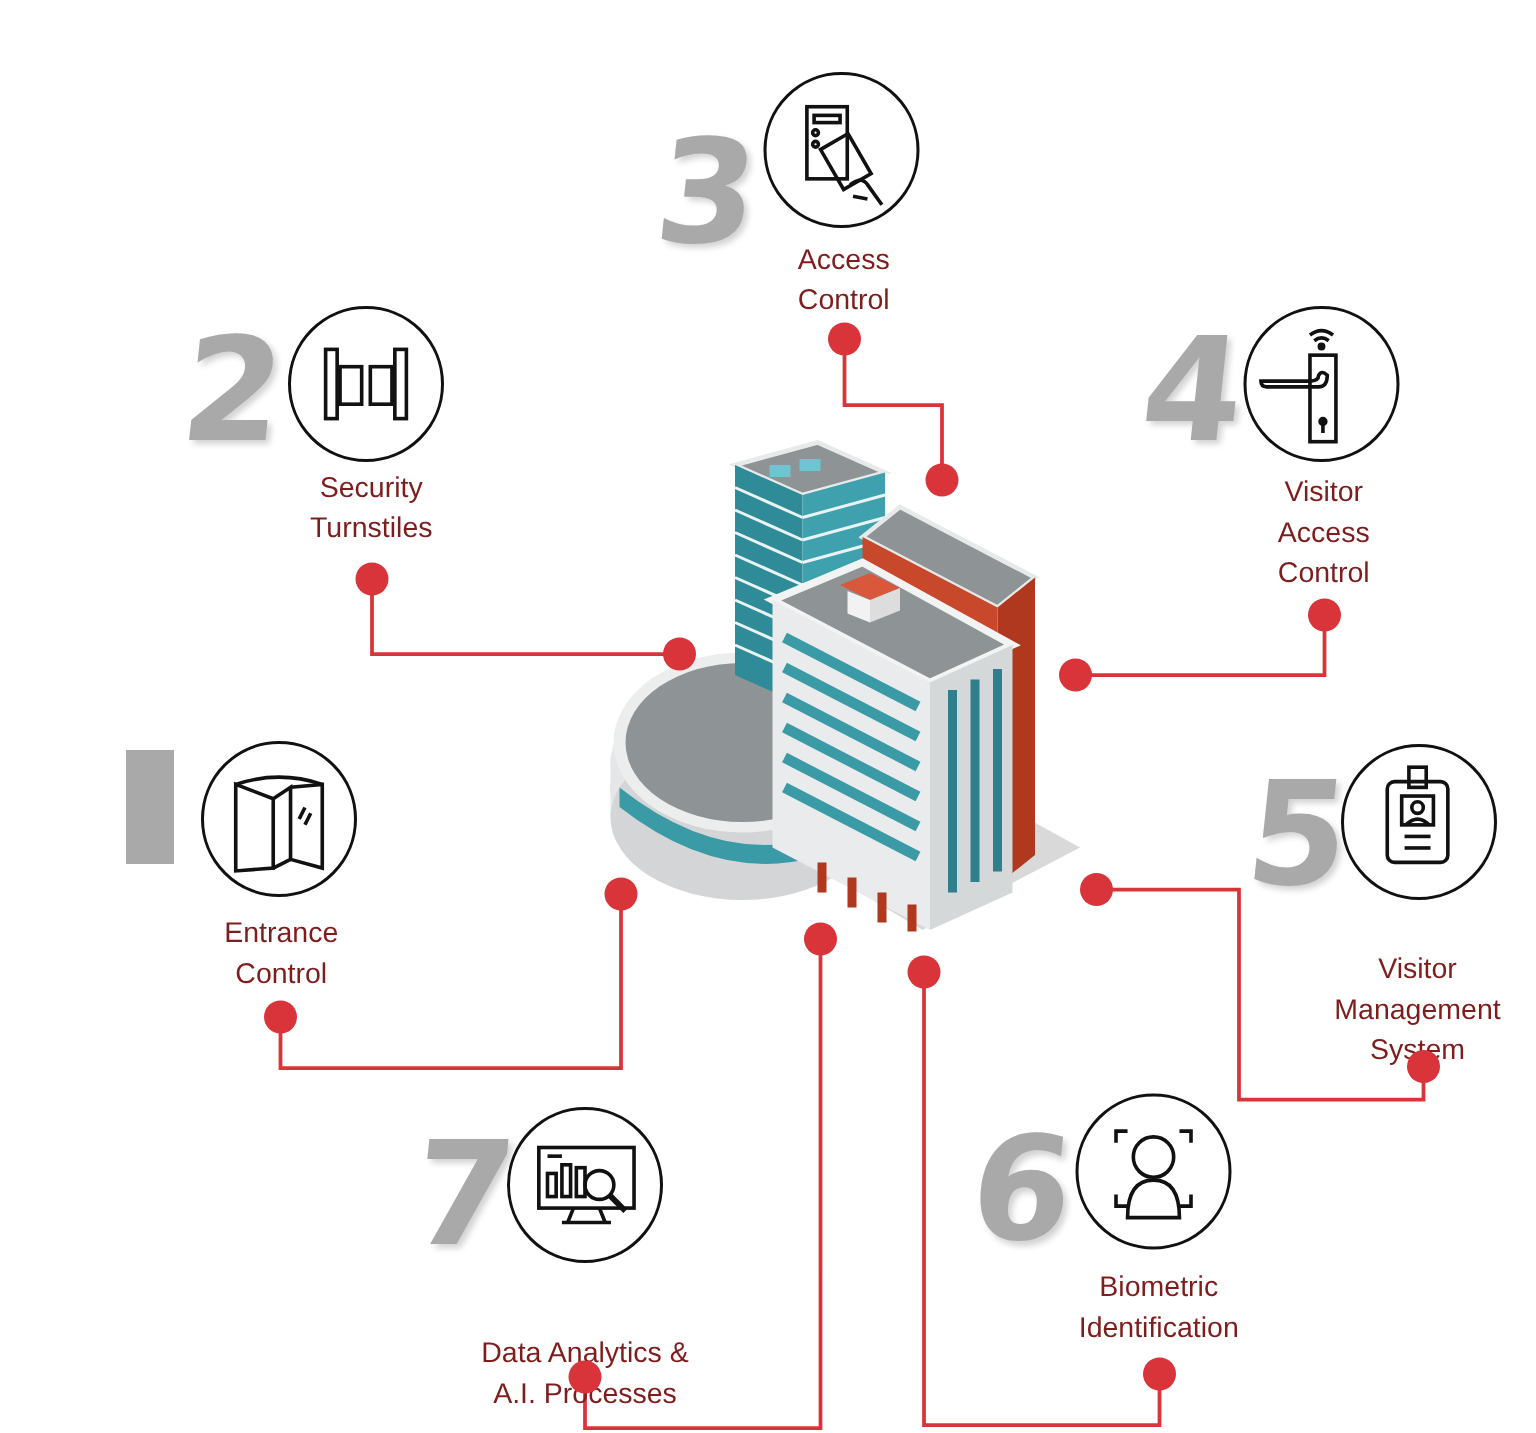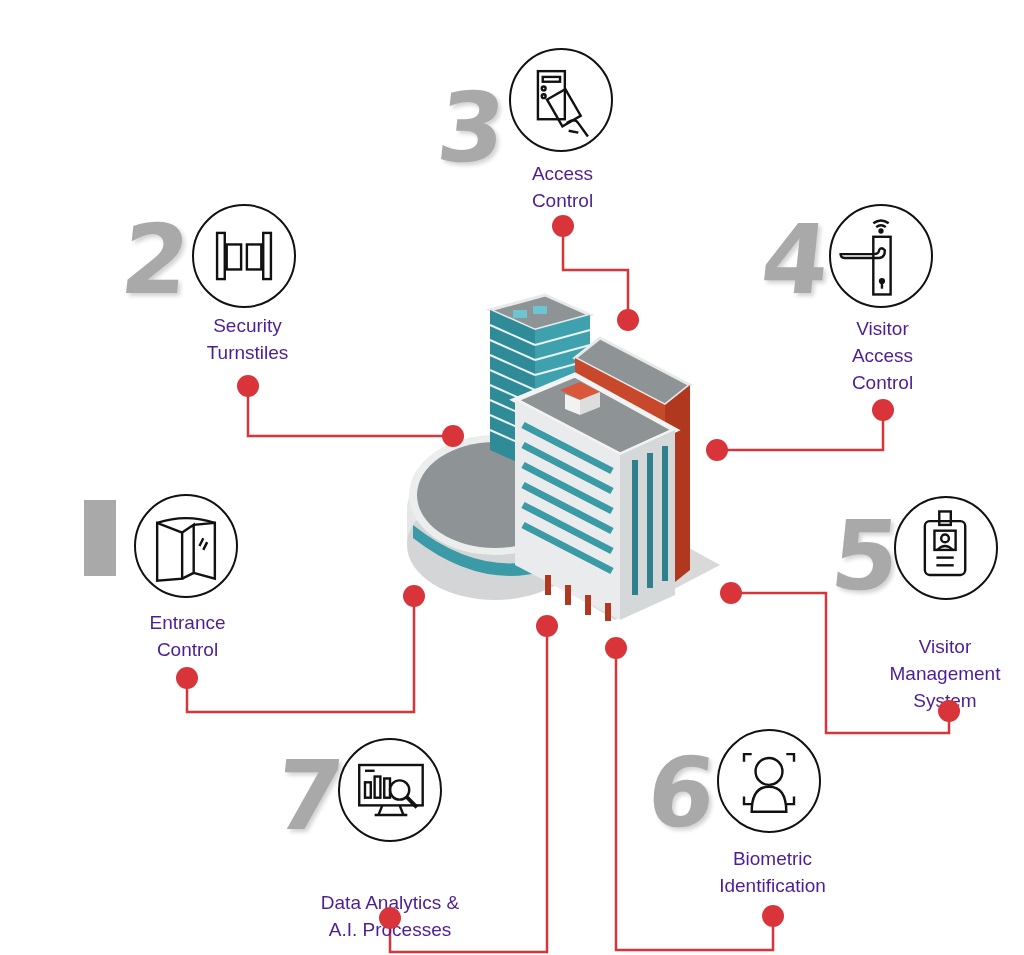--- a/index.html
+++ b/index.html
@@ -7,21 +7,21 @@
          font-family: "Liberation Sans", "DejaVu Sans", sans-serif; }
   .canvas { position: absolute; left: 0; top: 0; width: 1024px; height: 955px; }
   .connectors { position: absolute; left: 0; top: 0; }
   .node { position: absolute; }
   .bignum { position: absolute; font-family: "DejaVu Sans", sans-serif; font-weight: bold;
             color: #a9a9a9; font-size: 96px; line-height: 1; text-shadow: 3px 3px 4px rgba(0,0,0,0.18);
             transform: skewX(-6deg); letter-spacing: -2px; }
   .icon-circle { position: absolute; width: 104px; height: 104px; border: 2.5px solid #111;
                  border-radius: 50%; background: #fff; box-sizing: border-box; }
   .icon-circle svg { position: absolute; left: 0; top: 0; width: 100%; height: 100%; }
-  .label { position: absolute; text-align: center; color: #4c1d95; font-size: 19px; line-height: 27px;
+  .label { position: absolute; text-align: center; color: #7f1d1d; font-size: 19px; line-height: 27px;
            white-space: pre-line; }
   .dot { position: absolute; width: 22px; height: 22px; border-radius: 50%; background: #d9343a; }
   .building { position: absolute; left: 405px; top: 290px; width: 320px; height: 340px; }
 </style>
 </head>
 <body>
 
 <div class="canvas">
 
   <svg class="connectors" width="1024" height="955">

